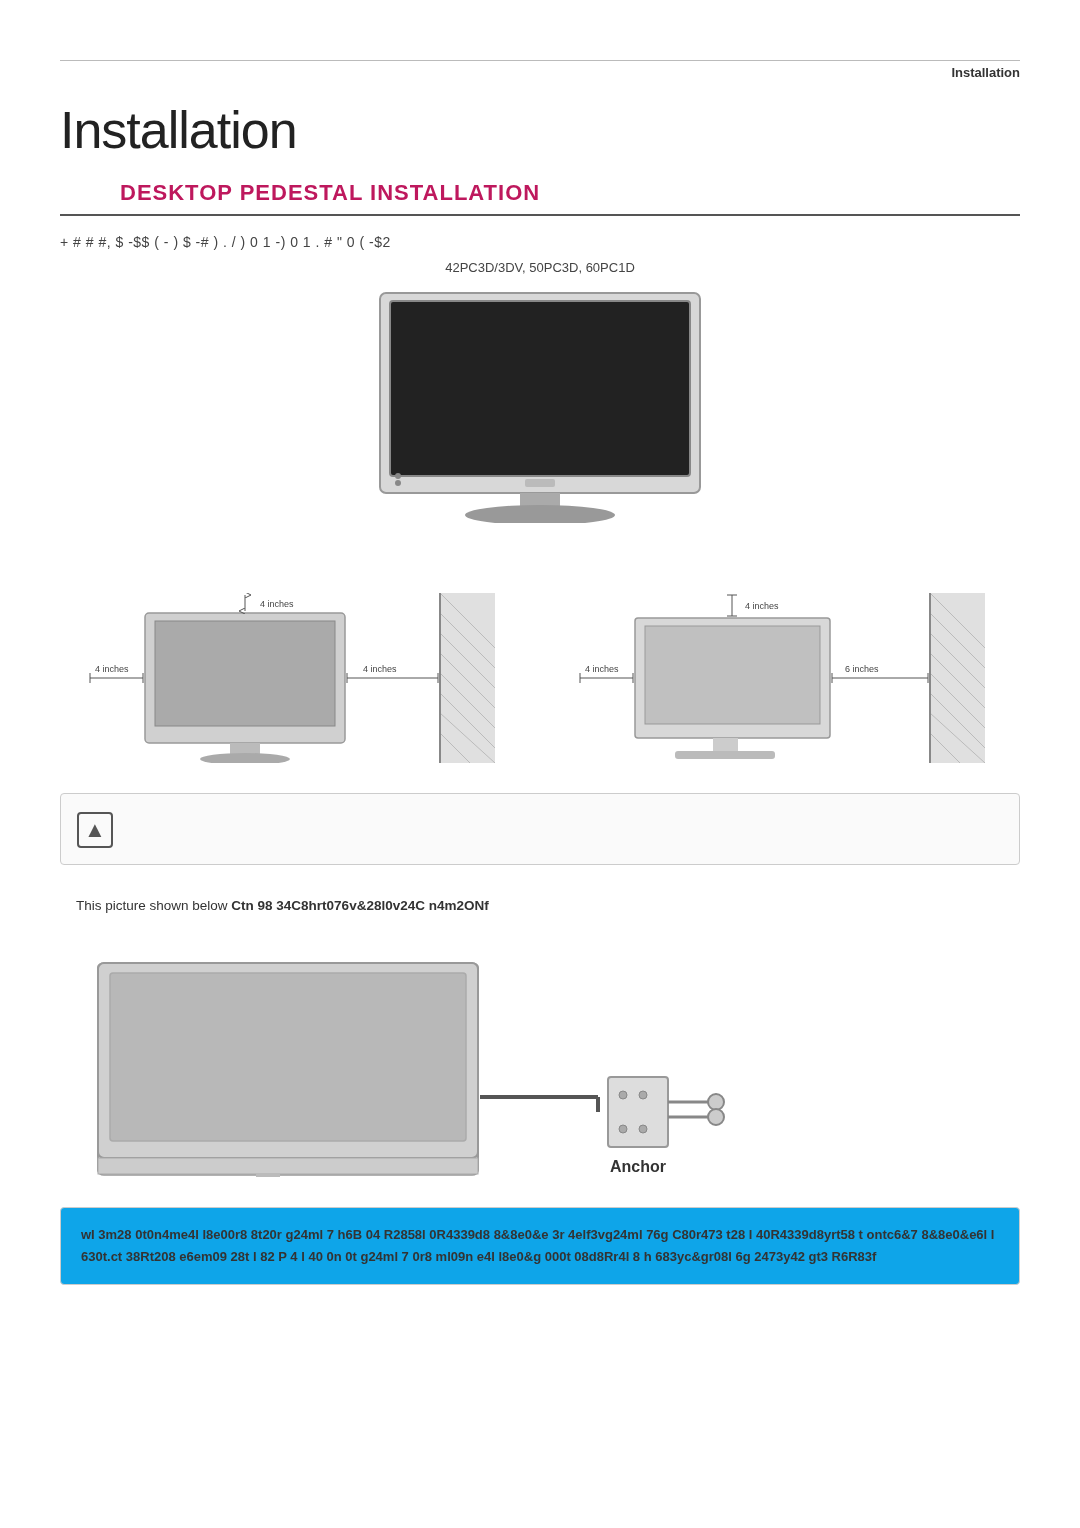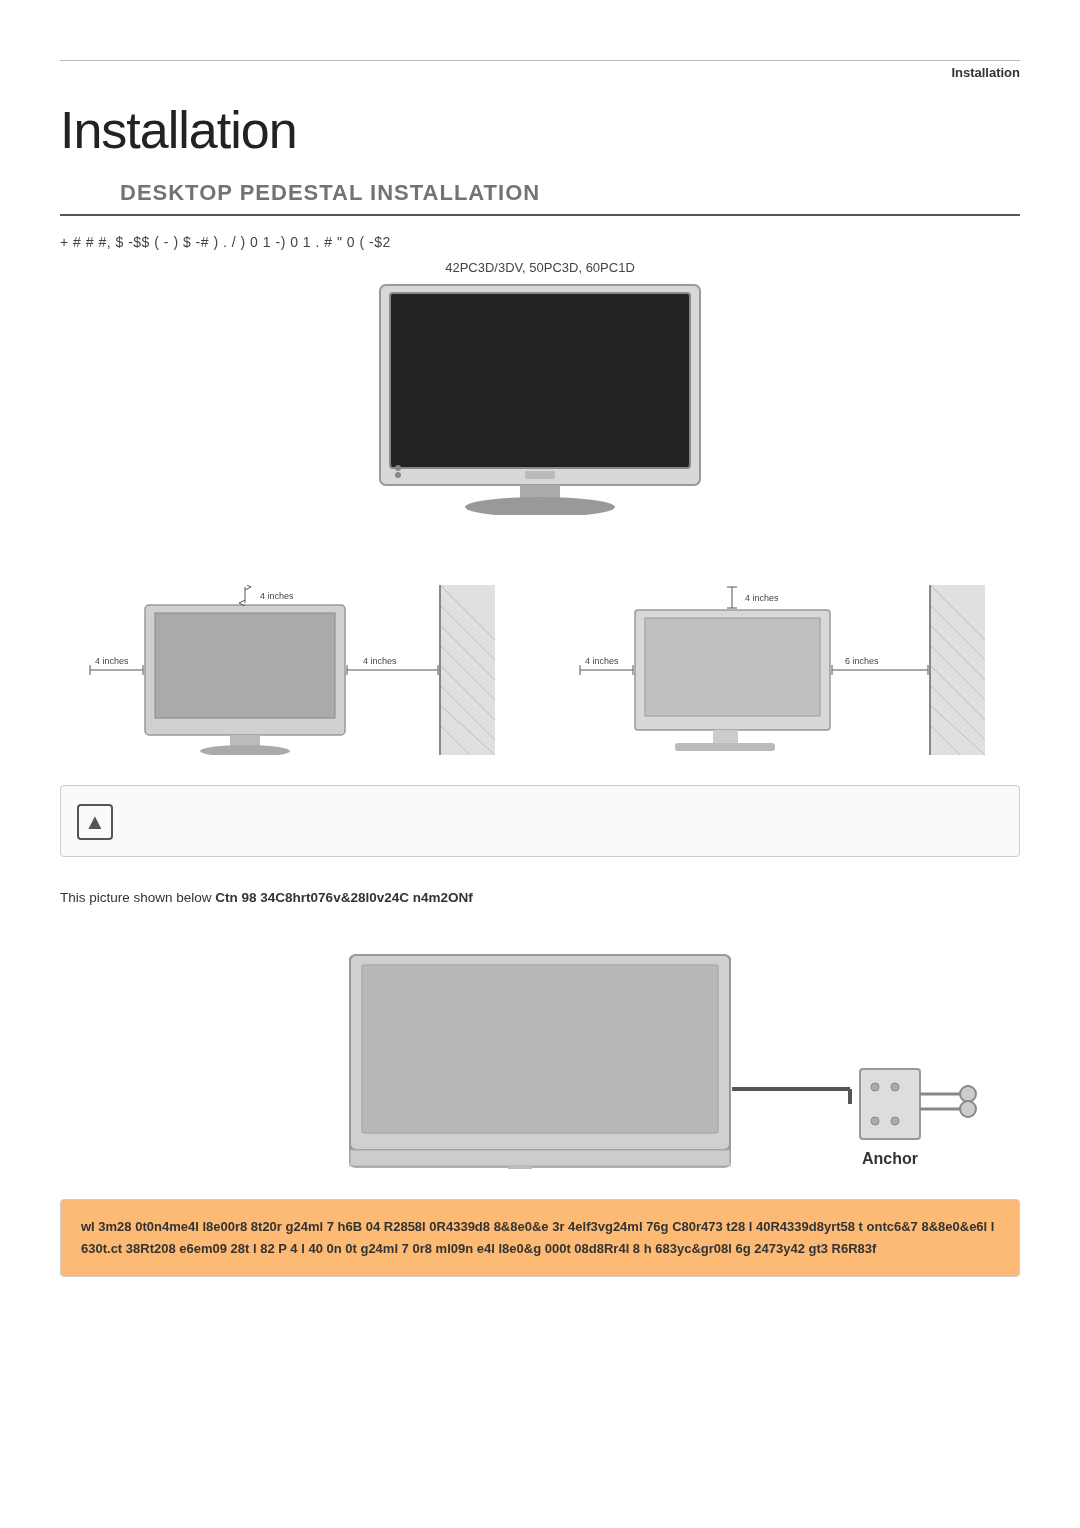--- a/index.html
+++ b/index.html
@@ -44,21 +44,21 @@
       font-weight: 300;
       color: #222;
       padding: 20px 60px 10px 60px;
       letter-spacing: -1px;
     }
 
     
     .section-title {
       font-size: 22px;
       font-weight: bold;
-      color: #737373;
+      color: #be185d;
       padding: 10px 60px 8px 60px;
       letter-spacing: 1px;
       border-bottom: 2px solid #555;
       margin: 0 60px 12px 60px;
     }
 
     
     .subtitle-line {
       font-size: 14px;
       color: #444;
@@ -77,20 +77,21 @@
     .tv-column {
       flex: 1;
       display: flex;
       flex-direction: column;
       align-items: center;
     }
 
     .tv-model-label {
       font-size: 13px;
       color: #444;
+      margin-bottom: 8px;
       text-align: center;
     }
 
     
     .spacing-diagrams {
       display: flex;
       justify-content: space-between;
       padding: 50px 60px 10px 60px;
       gap: 20px;
     }
@@ -135,43 +136,44 @@
       line-height: 1.5;
       font-family: Arial, sans-serif;
     }
 
     
     .info-text {
       font-size: 13.5px;
       color: #333;
       padding: 10px 60px;
       line-height: 1.6;
+      margin-left: 16px;
     }
 
     .info-text strong {
       font-weight: bold;
     }
 
     
     .anchor-diagram {
       display: flex;
-      justify-content: flex-end;
+      justify-content: flex-start;
       align-items: center;
       padding: 20px 60px 10px 60px;
       gap: 0;
       margin-left: 8px;
     }
 
     
     .note-box {
       margin: 20px 60px 30px 60px;
       border: 1.5px solid #ccc;
       border-radius: 4px;
       padding: 16px 20px;
-      background: #fdba74;
+      background: #0ea5e9;
     }
 
     .note-text {
       font-size: 13px;
       color: #333;
       line-height: 1.7;
       font-weight: bold;
     }
 
     

